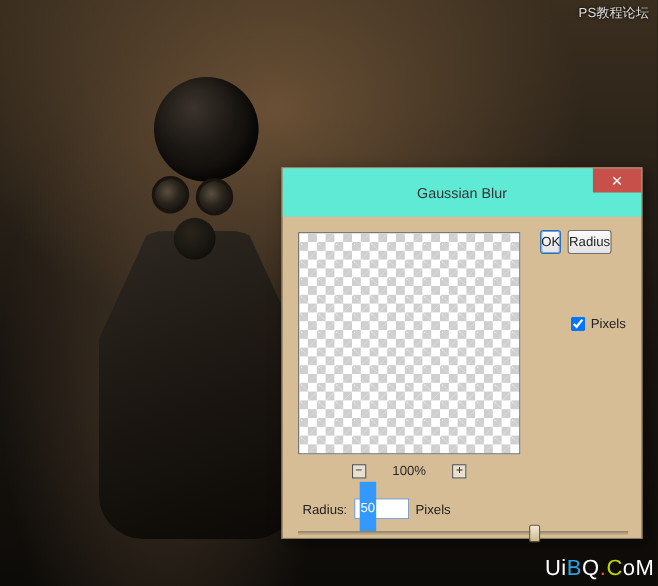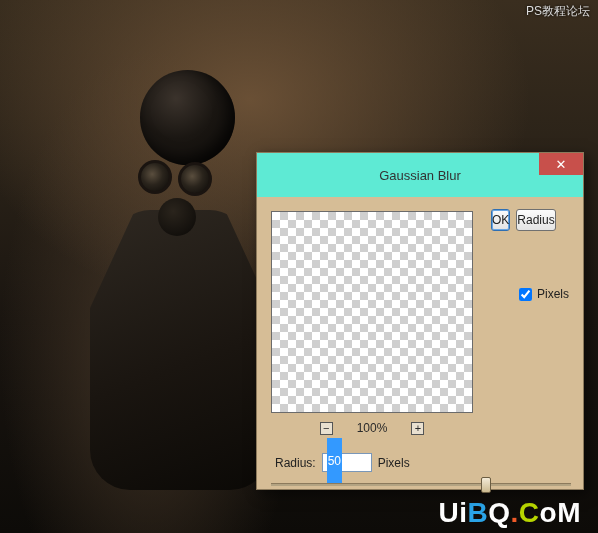--- a/index.html
+++ b/index.html
@@ -64,25 +64,25 @@
     right: 8px; top: 4px;
     text-align: right;
     color: #dcdcdc;
     font-size: 12px;
     font-family: Arial, sans-serif;
     text-shadow: 0 0 3px #000;
     line-height: 1.25;
   }
   .watermark-bottom {
     position: absolute;
-    right: 17px; bottom: 4px;
+    right: 3px; bottom: 4px;
     color: #fff;
     font-family: Arial, sans-serif;
-    font-weight: bold;
-    font-size: 28px;
+    font-weight: normal;
+    font-size: 20px;
     letter-spacing: 0.5px;
   }
   .watermark-bottom .u { color:#fff }
   .watermark-bottom .b { color:#2aa3e6 }
   .watermark-bottom .q { color:#fff }
   .watermark-bottom .dot { color:#f05a28 }
   .watermark-bottom .c { color:#b8d600 }
   .watermark-bottom .m { color:#fff }
 
   

